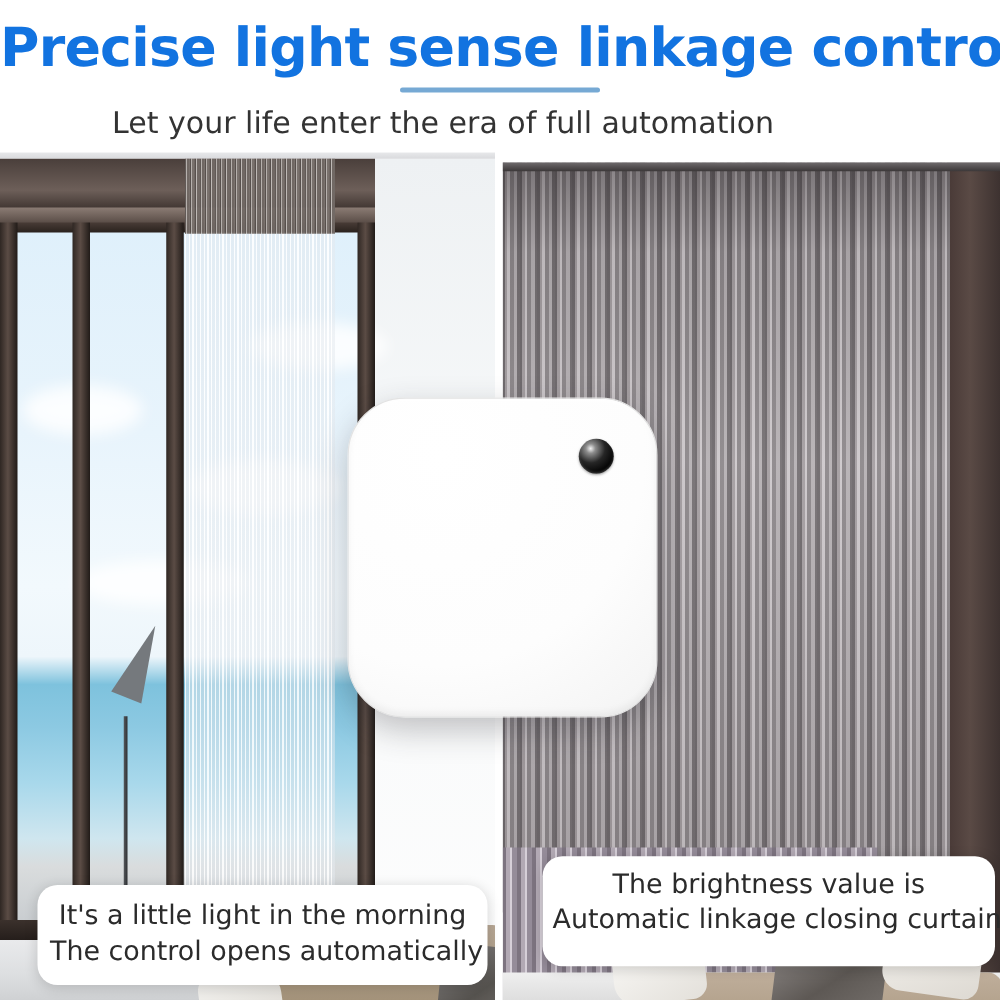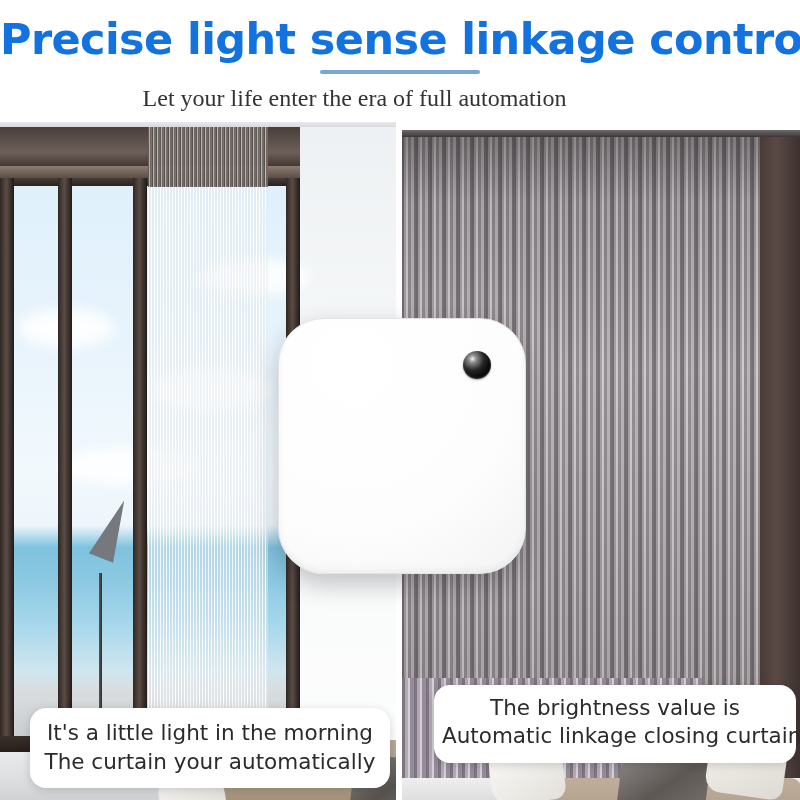--- a/index.html
+++ b/index.html
@@ -52,21 +52,20 @@
     background: #76A9D4;
   }
   .subtitle {
     position: absolute;
     left: 0; top: 82px;
     width: 709px;
     font-size: 24px;
     color: #333333;
     line-height: 32px;
     white-space: nowrap;
-    font-family: Liberation Serif, serif;
   }
 
   
   .stage {
     position: absolute;
     left: 0; top: 118px;
     width: 800px;
     height: 682px;
     overflow: hidden;
     background: #ffffff;
@@ -312,21 +311,21 @@
     top: 708px;
     width: 340px;
     padding: 10px 10px 12px 10px;
     font-size: 21.5px;
     line-height: 29px;
   }
   .caption-right {
     left: 434px;
     top: 685px;
     width: 346px;
-    padding: 9px 8px 13px 8px;
+    padding: 9px 8px 23px 8px;
     font-size: 21.5px;
     line-height: 28px;
   }
   .cap-line { white-space: nowrap; }
 </style>
 </head>
 <body>
 
 <div class="page">
 
@@ -390,21 +389,21 @@
 
     <div class="seam"></div>
 
     <div class="device">
       <div class="device-lens"></div>
     </div>
   </div>
 
   <div class="caption caption-left">
     <div class="cap-line">It's a little light in the morning</div>
-    <div class="cap-line">The curtain your automatically</div>
+    <div class="cap-line">The control opens automatically</div>
   </div>
 
   <div class="caption caption-right">
     <div class="cap-line">The brightness value is</div>
     <div class="cap-line">Automatic linkage closing curtain</div>
   </div>
 
 </div>
 
 </body></html>

